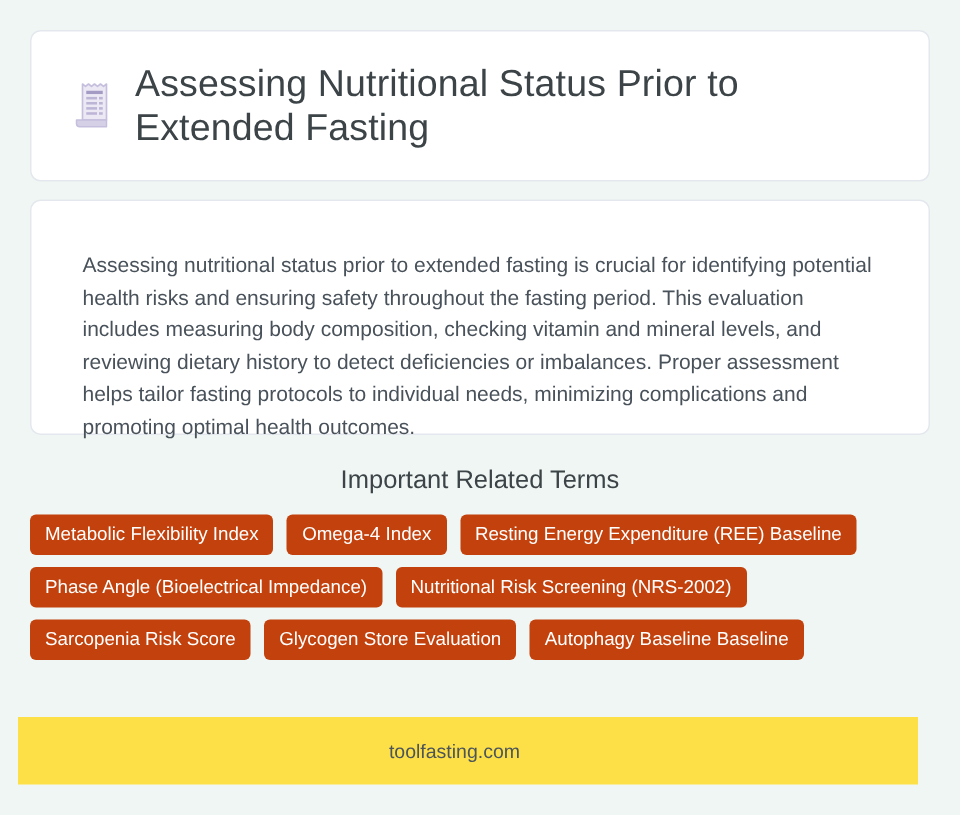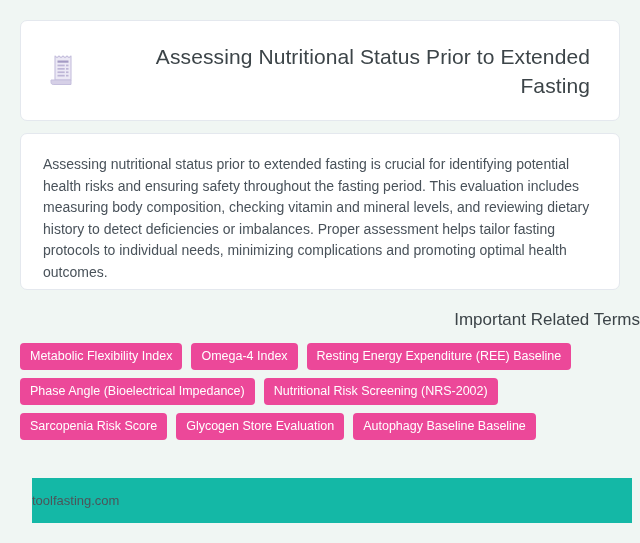--- a/index.html
+++ b/index.html
@@ -43,80 +43,80 @@
     justify-content: center;
   }
   .doc-icon {
     flex: 0 0 auto;
     width: 26px;
     height: 32px;
     position: relative;
     display: block;
   }
   .page-title {
-    font-size: 21px;
+    font-size: 25px;
     line-height: 29px;
     color: #3c4448;
-    text-align: right;
+    text-align: left;
     font-weight: 400;
     letter-spacing: 0.1px;
     max-width: 500px;
   }
   .desc-card {
     top: 133px;
     height: 157px;
     padding: 20px 22px;
   }
   .desc-text {
     font-size: 14px;
     line-height: 21.5px;
     color: #49525a;
-    margin: 0;
+    margin: 12px;
     text-align: left;
   }
   .terms-heading {
     position: absolute;
     top: 310px;
     left: 0;
     width: 640px;
-    text-align: right;
+    text-align: center;
     font-size: 17px;
     color: #3c4448;
     font-weight: 400;
   }
   .tags {
     position: absolute;
     top: 343px;
     left: 20px;
     width: 604px;
     display: flex;
     flex-wrap: wrap;
     gap: 8px 9px;
     align-content: flex-start;
   }
   .tag {
-    background: #ec4899;
+    background: #c2410c;
     color: #ffffff;
     font-size: 12.5px;
     line-height: 14px;
     padding: 6px 10px 7px 10px;
     border-radius: 4px;
     white-space: nowrap;
     display: inline-block;
   }
   .footer {
     position: absolute;
-    left: 32px;
+    left: 12px;
     top: 478px;
     width: 600px;
     height: 45px;
-    background: #14b8a6;
+    background: #fde047;
     display: flex;
     align-items: center;
-    justify-content: flex-start;
+    justify-content: center;
     padding-right: 18px;
   }
   .footer-text {
     font-size: 13px;
     color: #4c555a;
   }
 </style>
 </head>
 <body>
 

